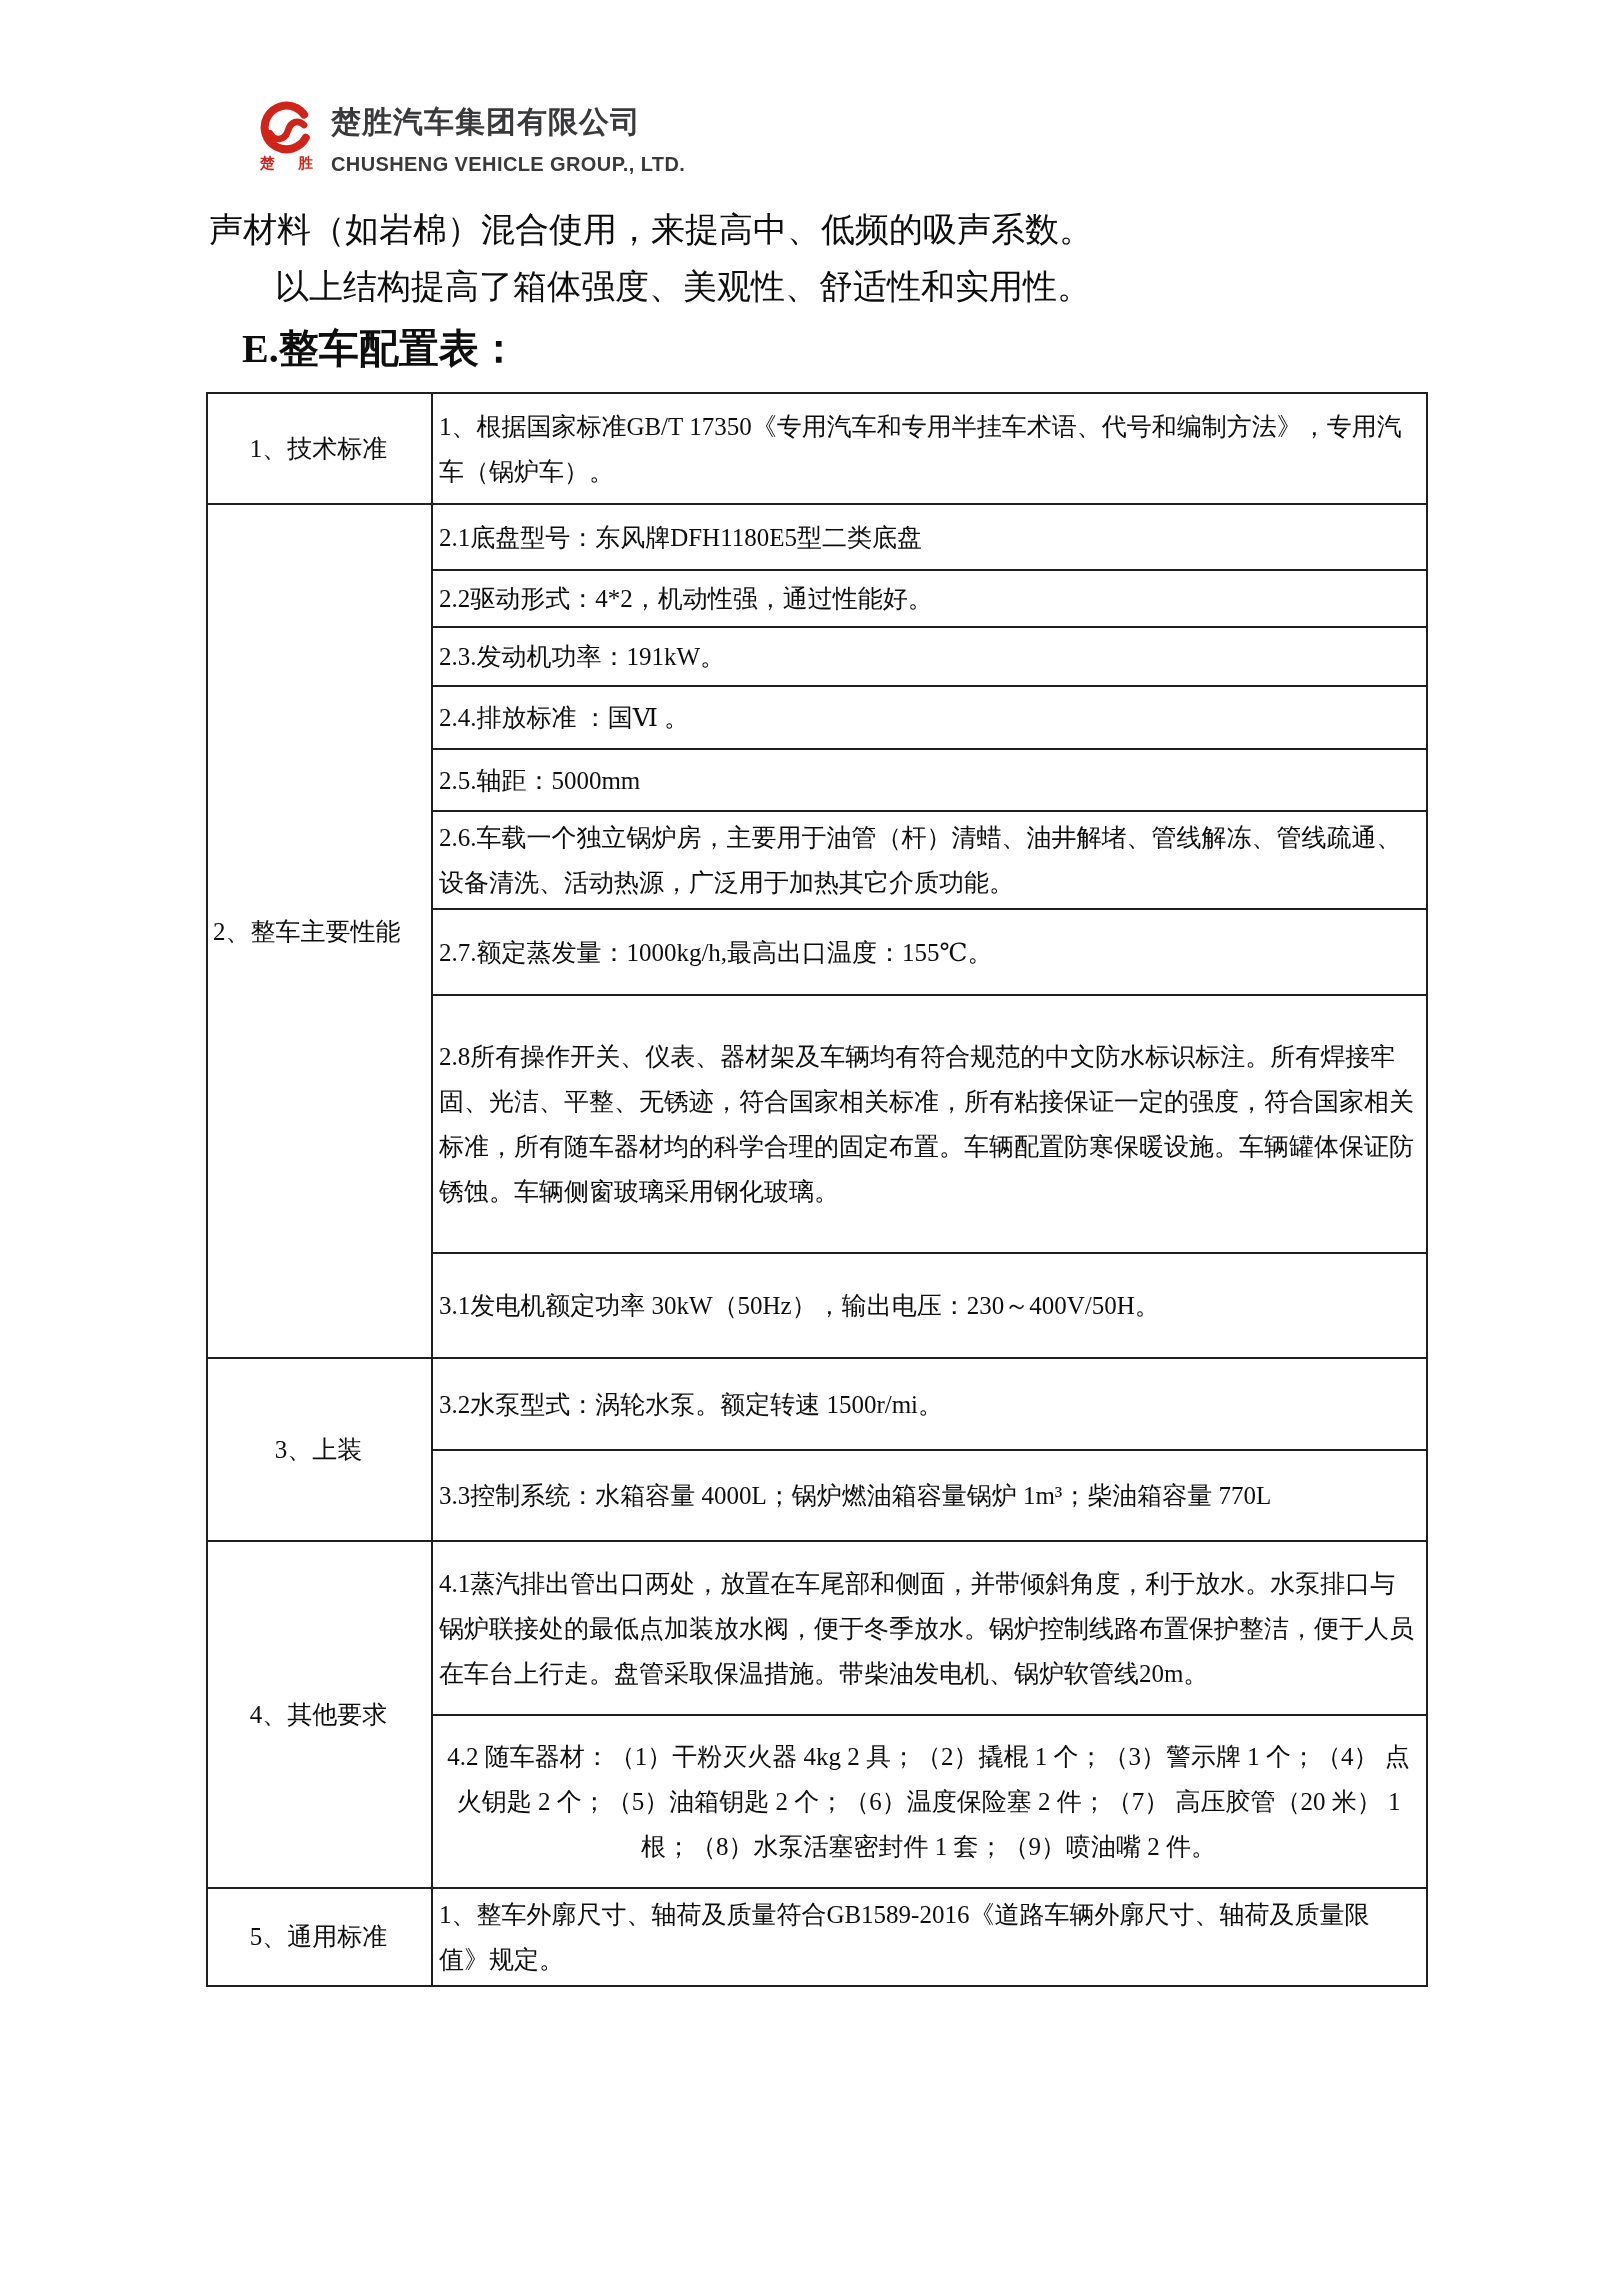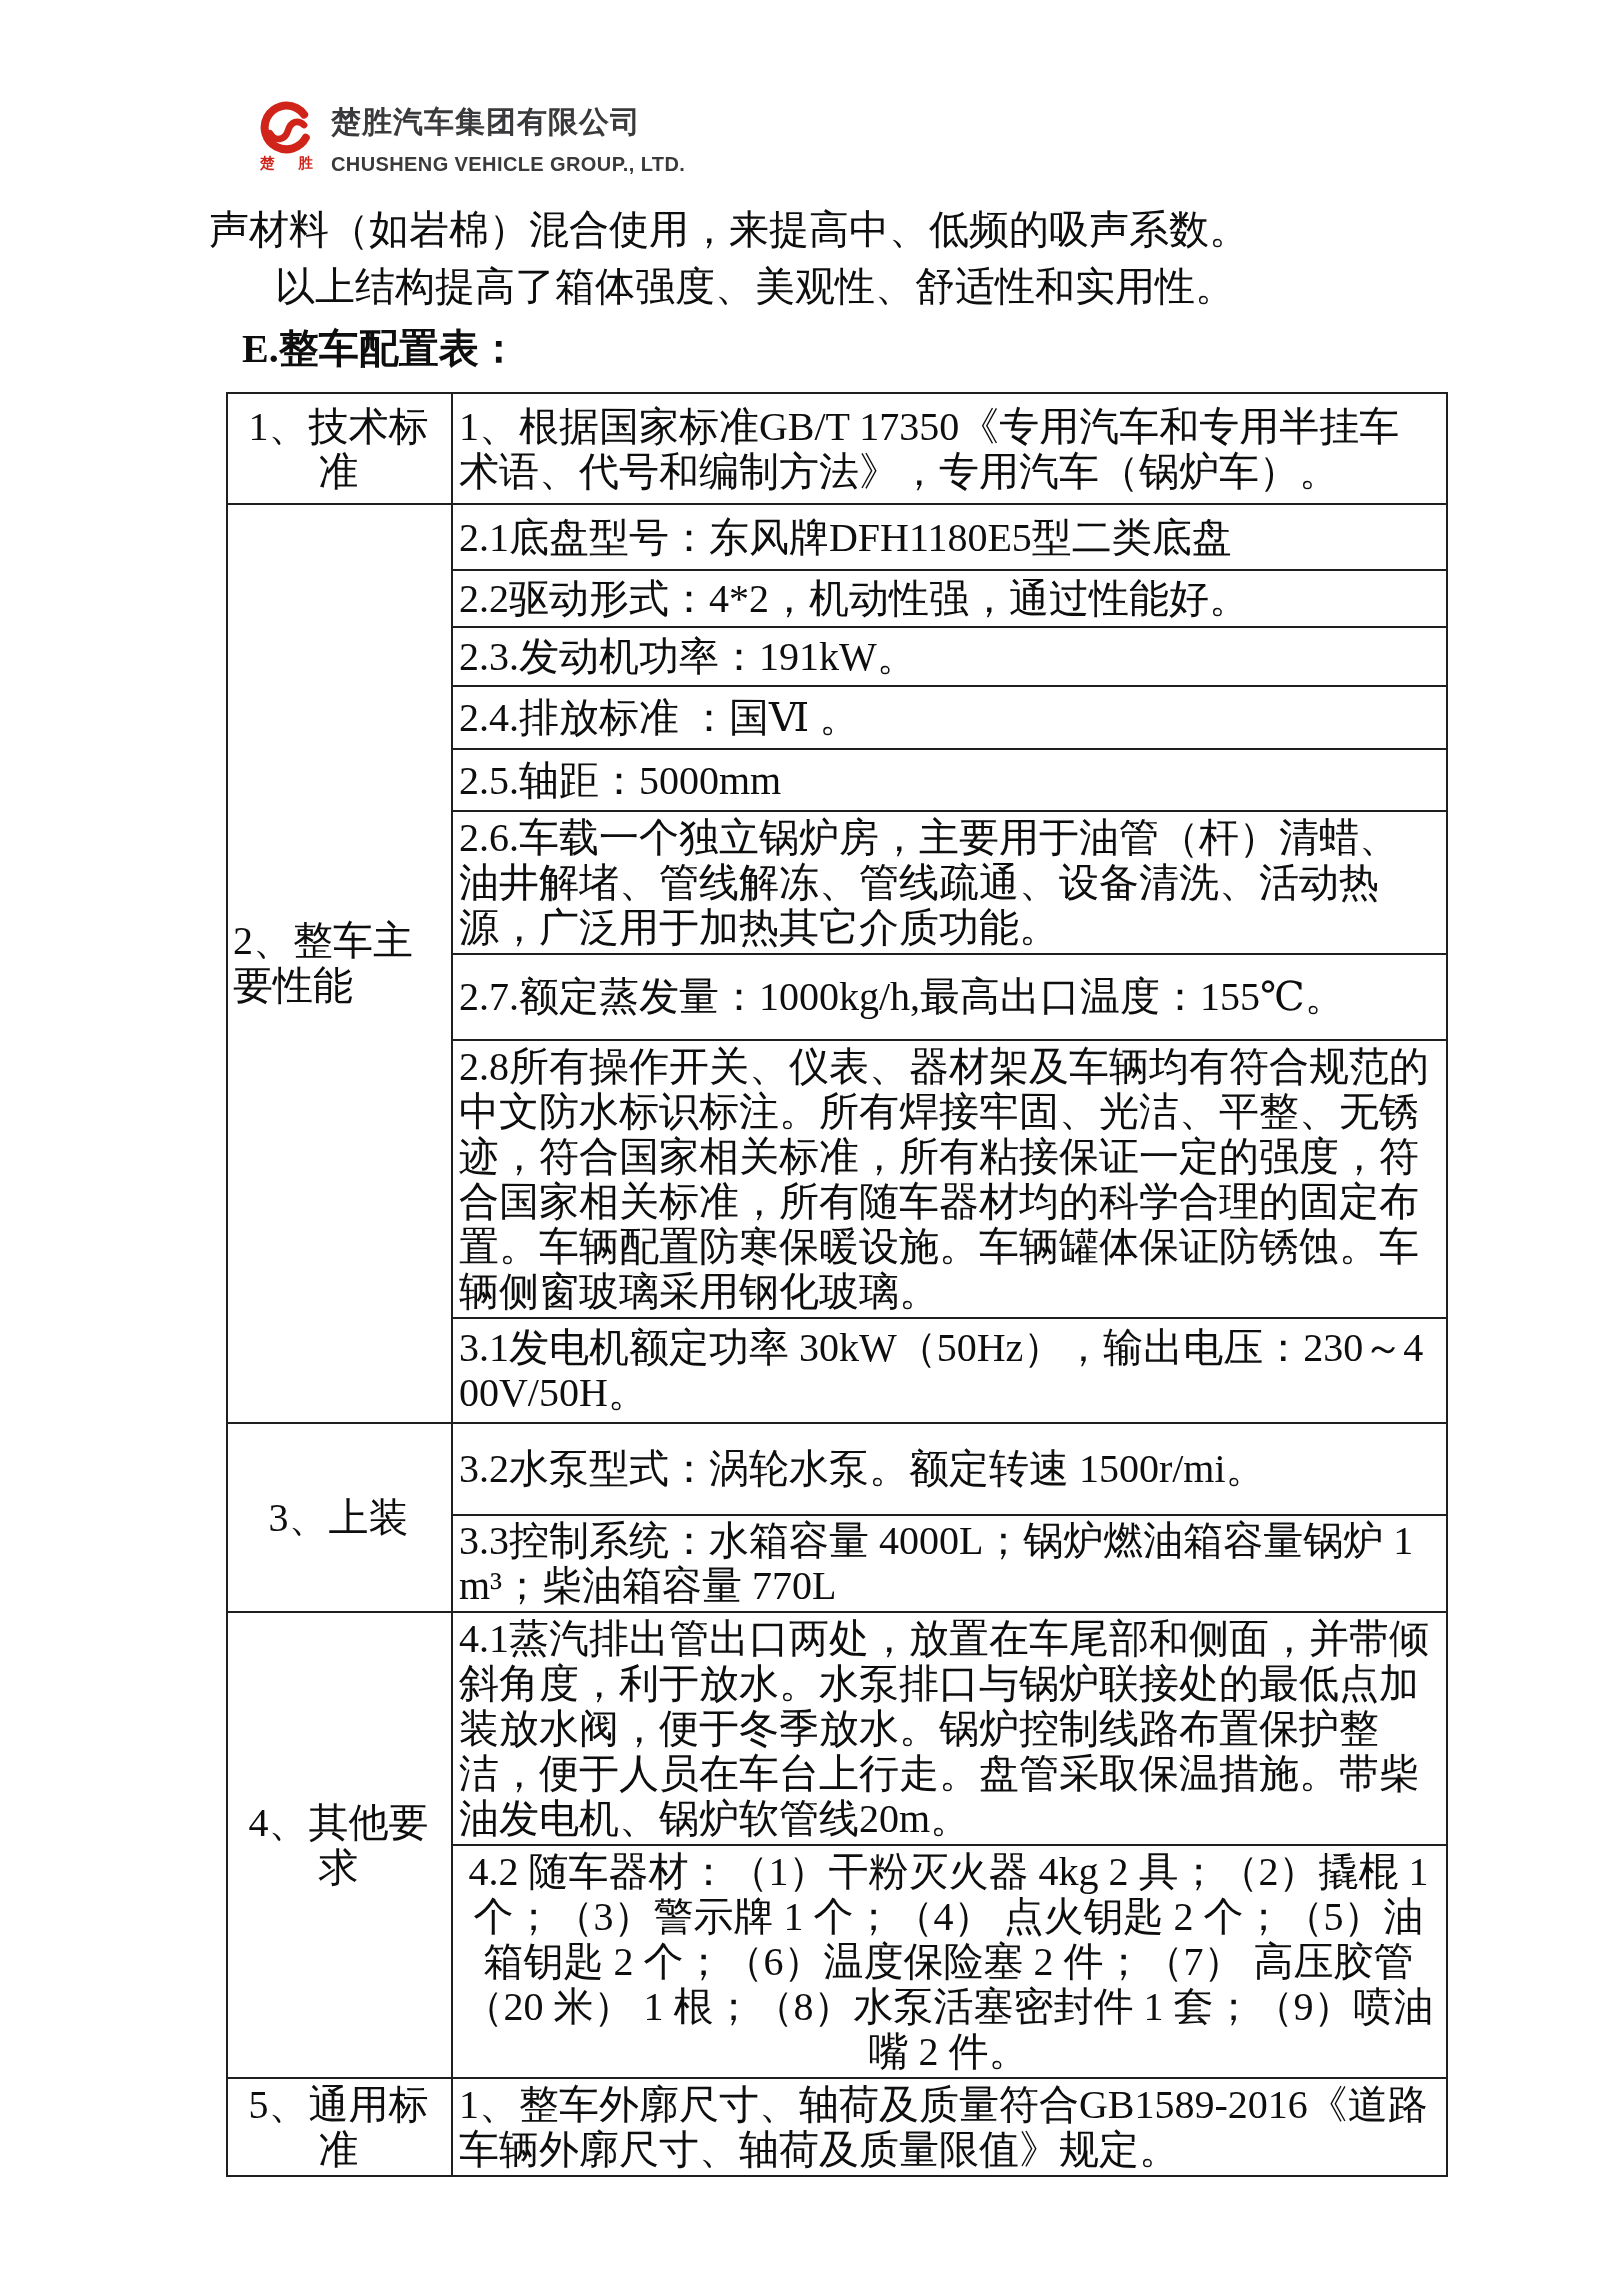--- a/index.html
+++ b/index.html
@@ -23,33 +23,33 @@
   .company-names{position:absolute;left:331px;top:104px;}
   .company-cn{
     font-family:"Liberation Sans","DejaVu Sans",sans-serif;
     font-size:30px;font-weight:700;letter-spacing:1px;line-height:35px;
   }
   .company-en{
     font-family:"Liberation Sans","DejaVu Sans",sans-serif;
     font-size:20px;font-weight:700;letter-spacing:0.4px;line-height:18.6px;margin-top:16px;
   }
   
-  .intro-line{position:absolute;margin:0;font-size:40px;line-height:41px;white-space:nowrap;}
+  .intro-line{position:absolute;margin:0;font-size:34px;line-height:41px;white-space:nowrap;}
   #intro-line-1{left:209px;top:209px;}
   #intro-line-2{left:275px;top:266px;}
   .section-heading{
     position:absolute;left:238px;top:321px;margin:4px;
     font-size:40px;font-weight:bold;line-height:47px;white-space:nowrap;
   }
   
   table.spec{
     position:absolute;left:206px;top:392px;
     width:1220px;
     border-collapse:collapse;table-layout:fixed;
-    font-size:40px;line-height:45px;margin-left:20px;
+    font-size:25px;line-height:45px;
   }
   table.spec{border:2.9px solid #1f1f1f;}
   table.spec td{
     border:2px solid #1f1f1f;
     padding:2.9px 7.8px 2.9px 5.9px;
     vertical-align:middle;
     word-break:break-all;
   }
   td.label-cell{text-align:center;padding:2.9px 2.9px;}
   td.label-cell.label-left{text-align:left;padding-left:4.9px;}

